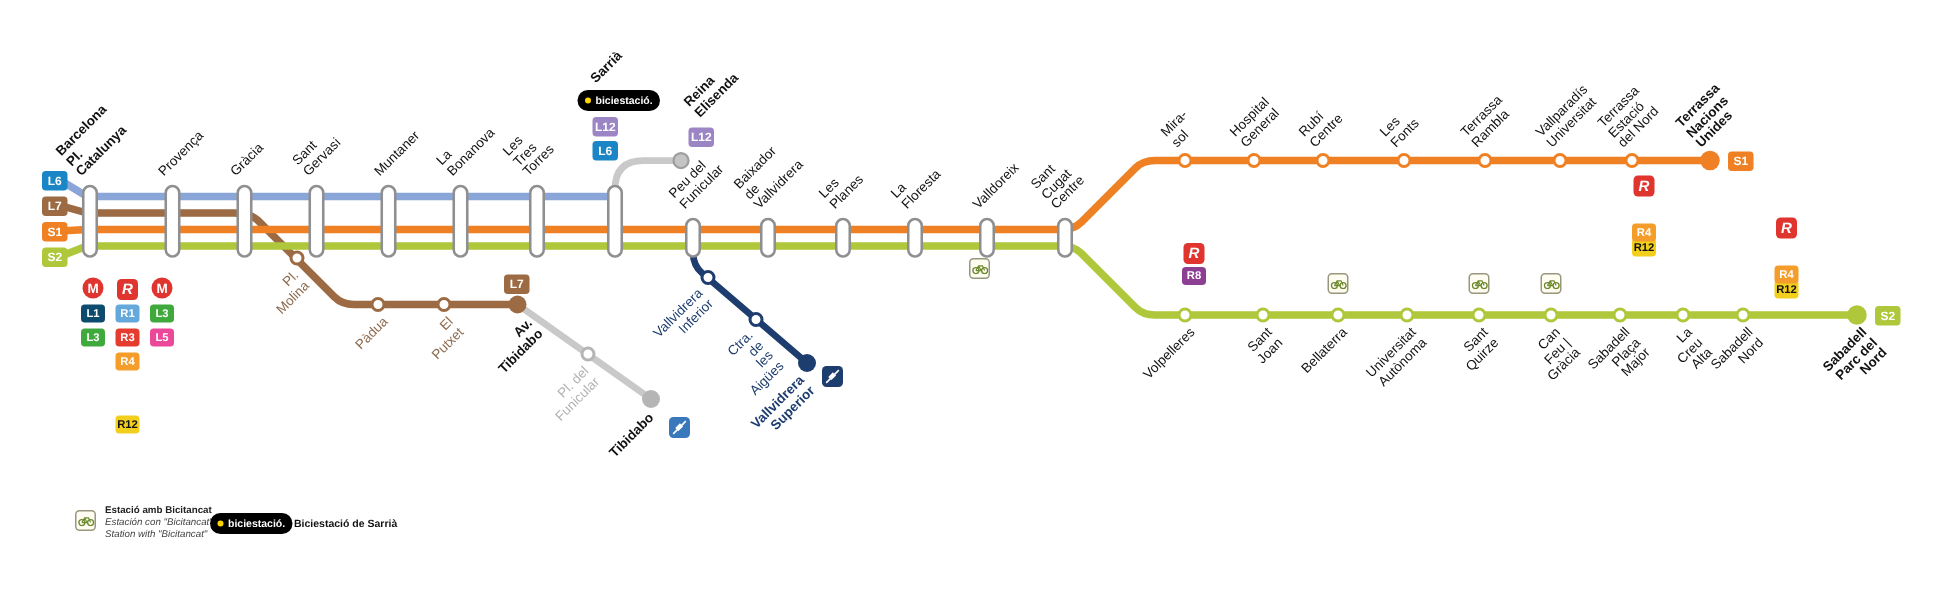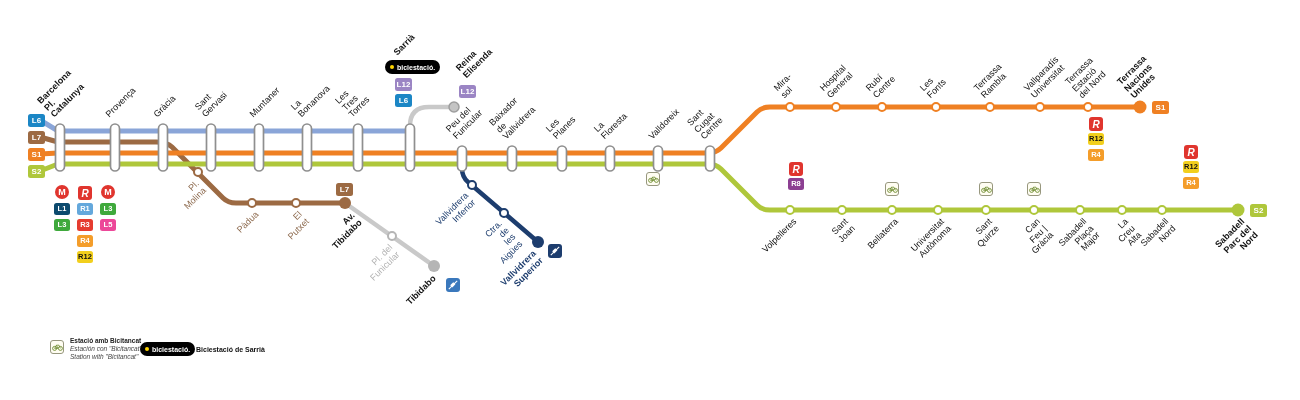--- a/index.html
+++ b/index.html
@@ -12,21 +12,21 @@
   .up{left:0;bottom:0;transform-origin:0 100%;transform:rotate(-45deg);}
   .down{right:0;top:0;transform-origin:100% 0;transform:rotate(-45deg);text-align:right;}
   .b{font-weight:bold;}
   .c-brown{color:#8d6a4e;}
   .c-gray{color:#b2b2b2;}
   .c-navy{color:#1d3d6e;}
   
   .badge{position:absolute;width:17px;height:13px;border-radius:2.5px;display:flex;align-items:center;
          justify-content:center;color:#fff;font-size:8px;font-weight:bold;line-height:1;}
   .badge.sm{width:16px;height:12px;font-size:7.5px;}
-  .badge.dk{color:#111;}
+  .badge.dk{color:#111;margin-top:26px;}
   .mlogo{position:absolute;width:14px;height:14px;border-radius:50%;background:#e0352e;color:#fff;
          font-size:9px;font-weight:bold;display:flex;align-items:center;justify-content:center;}
   .rlogo{position:absolute;width:14px;height:14px;border-radius:3px;background:#e0352e;color:#fff;
          font-size:10px;font-weight:bold;font-style:italic;display:flex;align-items:center;justify-content:center;}
   .tancat{position:absolute;width:14px;height:14px;background:#fffdf2;border:1px solid #97977e;
           border-radius:3px;box-sizing:border-box;display:flex;align-items:center;justify-content:center;}
   .funi{position:absolute;width:14px;height:14px;border-radius:3px;display:flex;align-items:center;justify-content:center;}
   .bicieb{position:absolute;height:14px;padding:0 5px;background:#000;border-radius:7px;color:#fff;
           font-size:7px;font-weight:bold;display:flex;align-items:center;gap:3px;white-space:nowrap;}
   .bicieb .dot{width:4px;height:4px;border-radius:50%;background:#ffd500;}

